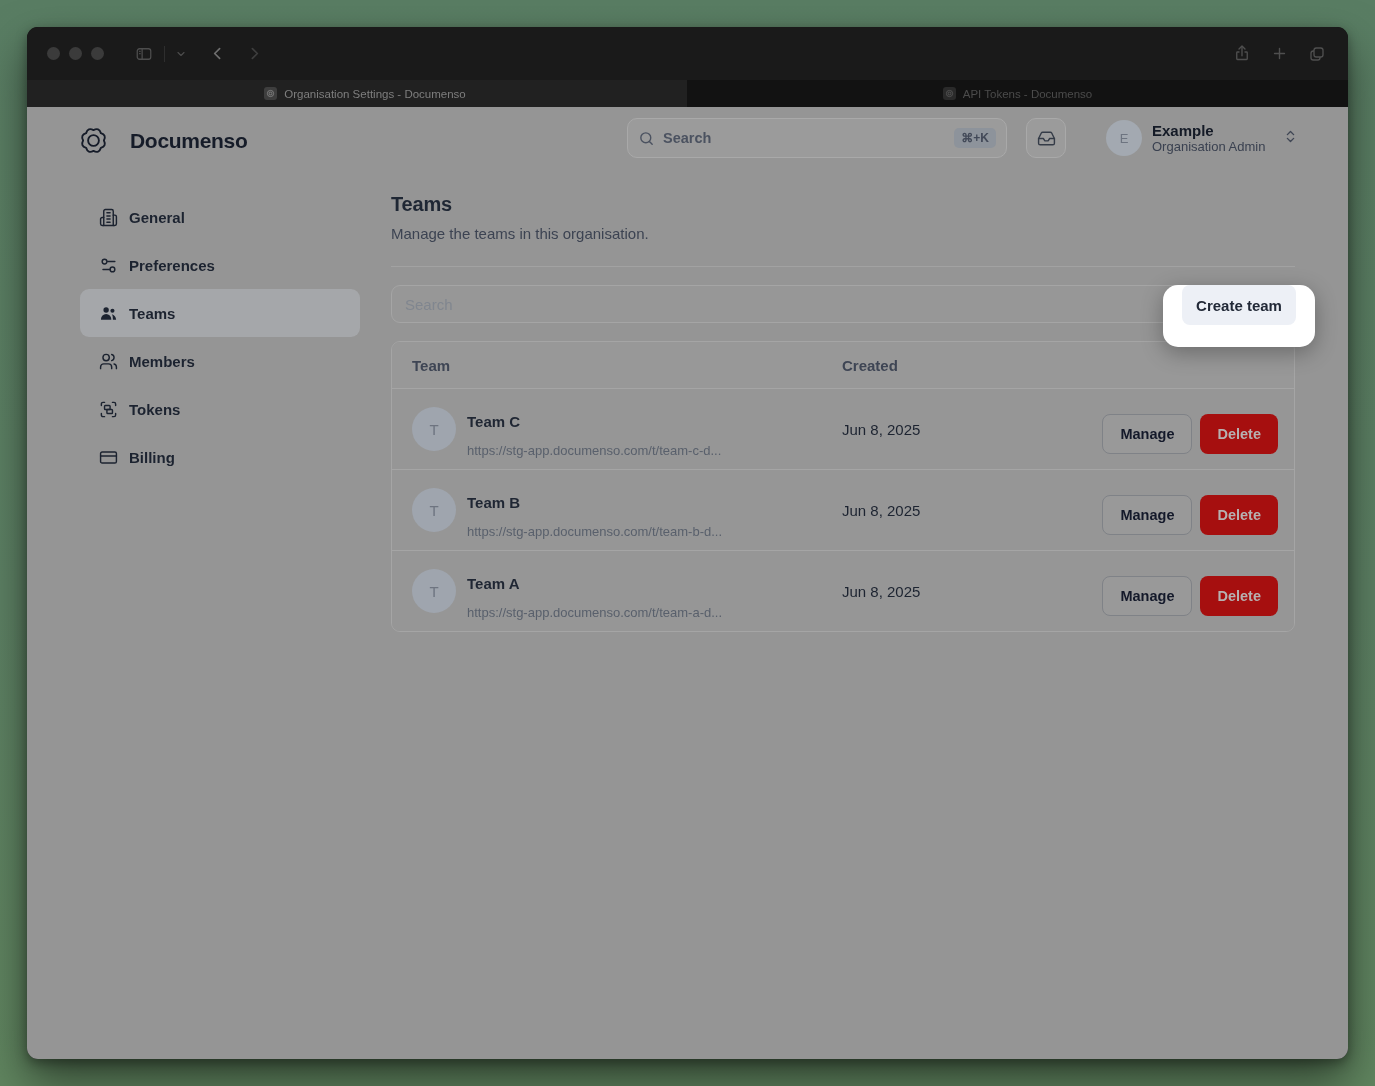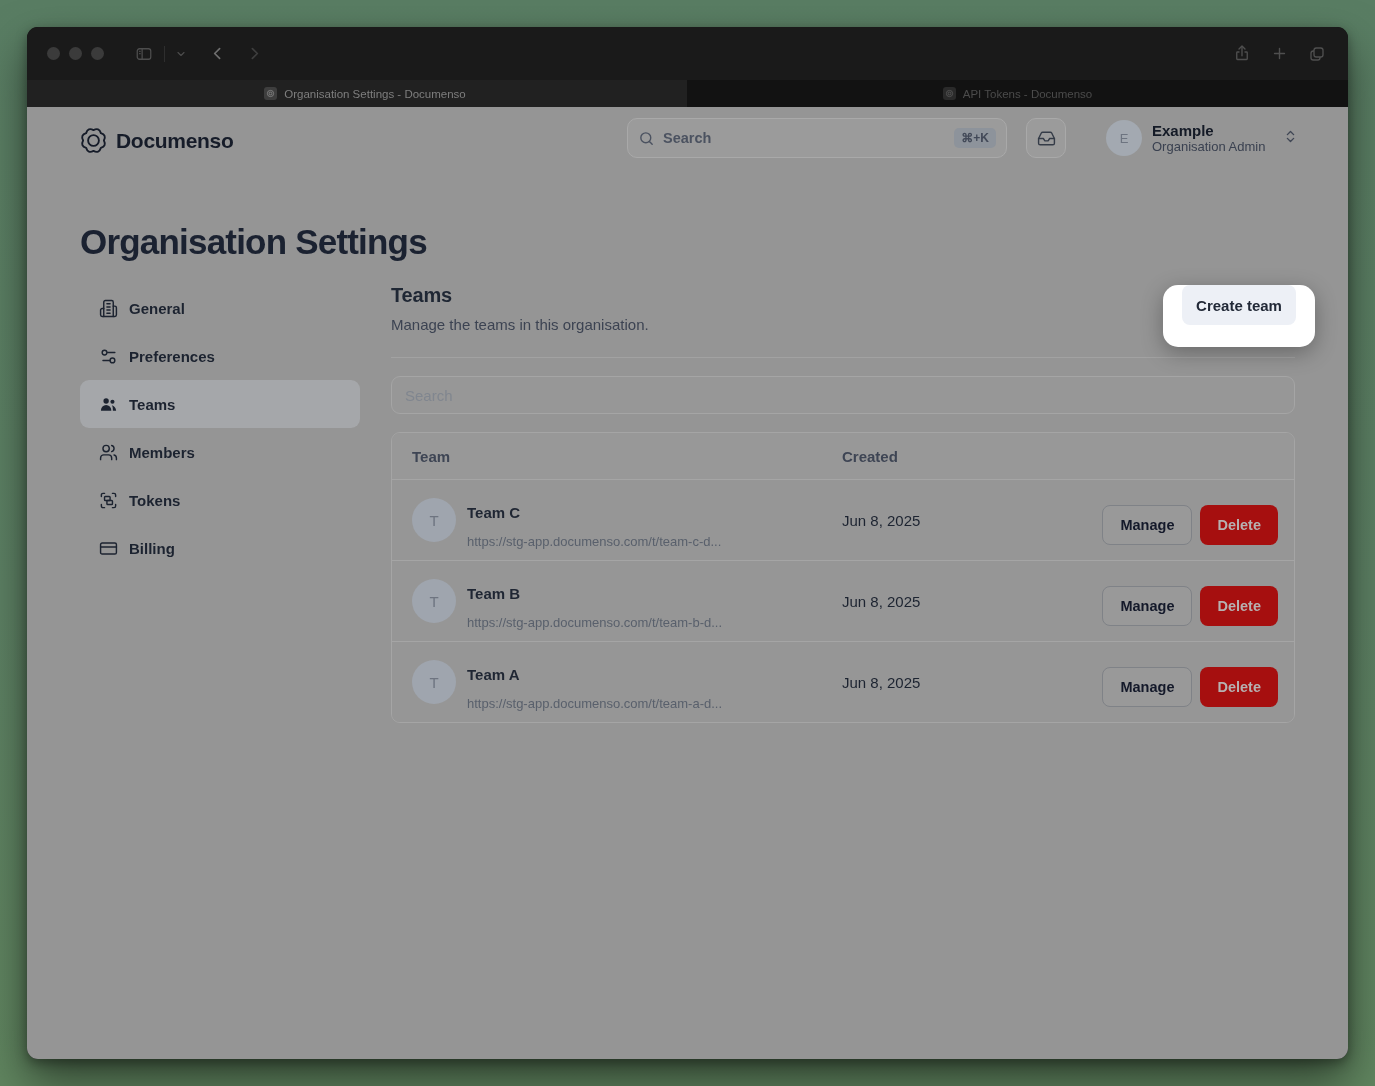--- a/index.html
+++ b/index.html
@@ -27,21 +27,21 @@
   .tabbar { height:27px; display:flex; background:#0f0f0f; }
   .tab { display:flex; align-items:center; justify-content:center; gap:7px; font-size:11.5px; border:none; }
   .tab.active { flex:0 0 660px; background:#212121; color:#7e7e7e;padding-left:16px; }
   .tab.inactive { flex:1; background:#121212; color:#4b4b4b; }
   .favicon { width:13px; height:13px; border-radius:3px; display:flex; align-items:center; justify-content:center; }
   .tab.active .favicon { background:#3e3e3e; color:#8a8a8a; }
   .tab.inactive .favicon { background:#2a2a2a; color:#5a5a5a; }
   
   .content { position:absolute; left:0; top:80px; width:1321px; height:952px; background:#959595; }
   .app-header { position:relative; height:64px; }
-  .brand { position:absolute; left:53px; top:20px; display:flex; align-items:center; gap:9px; color:#161c29; }
+  .brand { position:absolute; left:53px; top:20px; display:flex; align-items:center; gap:23px; color:#161c29; }
   .brand-name { font-size:21px; font-weight:700; letter-spacing:-0.3px; }
   .topsearch { position:absolute; left:600px; top:11px; width:380px; height:40px;
     background:#9b9b9b; border:1px solid #a9a9a9; border-radius:10px;
     display:flex; align-items:center; padding:0 10px; color:#4b5260; cursor:pointer; }
   .topsearch .ph { font-size:14.5px; font-weight:600; margin-left:8px; }
   .topsearch kbd { margin-left:auto; font-family:"Liberation Sans",sans-serif; font-size:12px; font-weight:600;
     background:#8d939b; color:#424958; border-radius:5px; padding:3px 7px; }
   .inbox-btn { position:absolute; left:999px; top:11px; width:40px; height:40px;
     background:#9b9b9b; border:1px solid #a9a9a9; border-radius:10px;
     display:flex; align-items:center; justify-content:center; color:#353c48; cursor:pointer; }
@@ -207,21 +207,20 @@
           </span>
           <span class="user-caret">
             <svg width="15" height="15" viewBox="0 0 24 24" fill="none" stroke="currentColor" stroke-width="2.2" stroke-linecap="round" stroke-linejoin="round">
                 <path d="m7 15 5 5 5-5"></path>
                 <path d="m7 9 5-5 5 5"></path>
               </svg>
           </span>
         </div>
       </div>
 
-      <h1 class="page-title">Organisation Settings</h1>
 
       <div class="layout">
 
         <nav class="sidebar">
           <a class="side-item">
             <svg width="19" height="19" viewBox="0 0 24 24" fill="none" stroke="currentColor" stroke-width="1.8" stroke-linecap="round" stroke-linejoin="round">
                 <path d="M6 22V4a2 2 0 0 1 2-2h8a2 2 0 0 1 2 2v18Z"></path>
                 <path d="M6 12H4a2 2 0 0 0-2 2v6a2 2 0 0 0 2 2h2"></path>
                 <path d="M18 9h2a2 2 0 0 1 2 2v9a2 2 0 0 1-2 2h-2"></path>
                 <path d="M10 6h4"></path>

